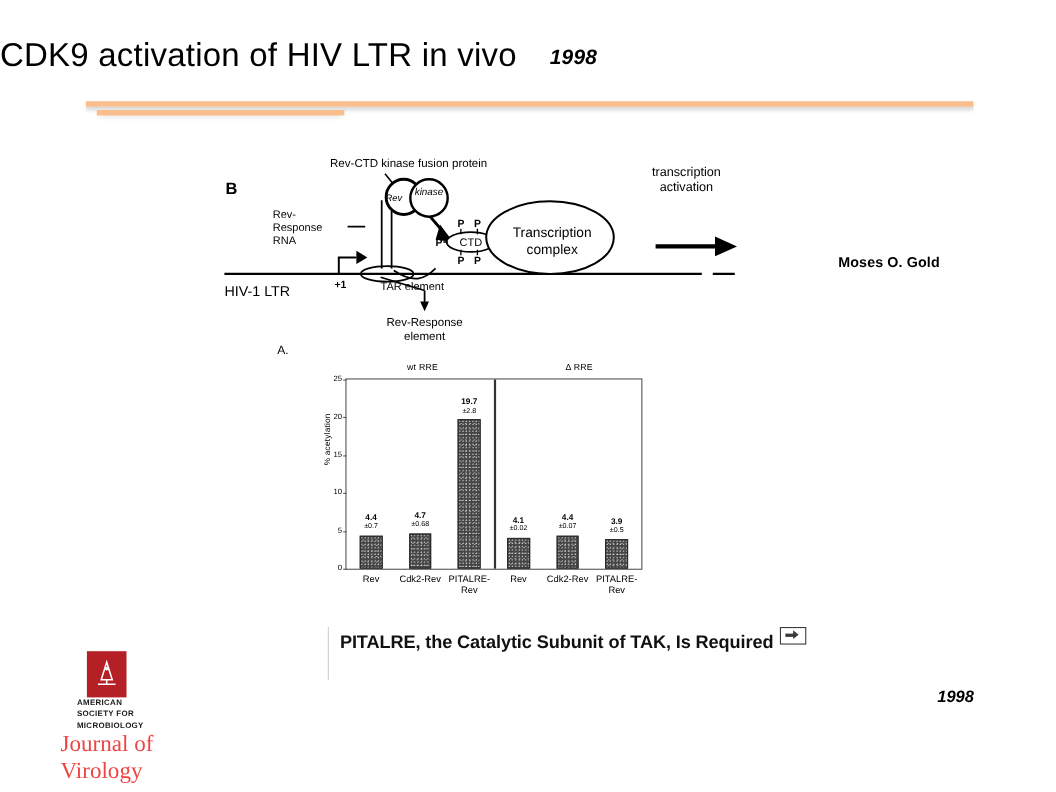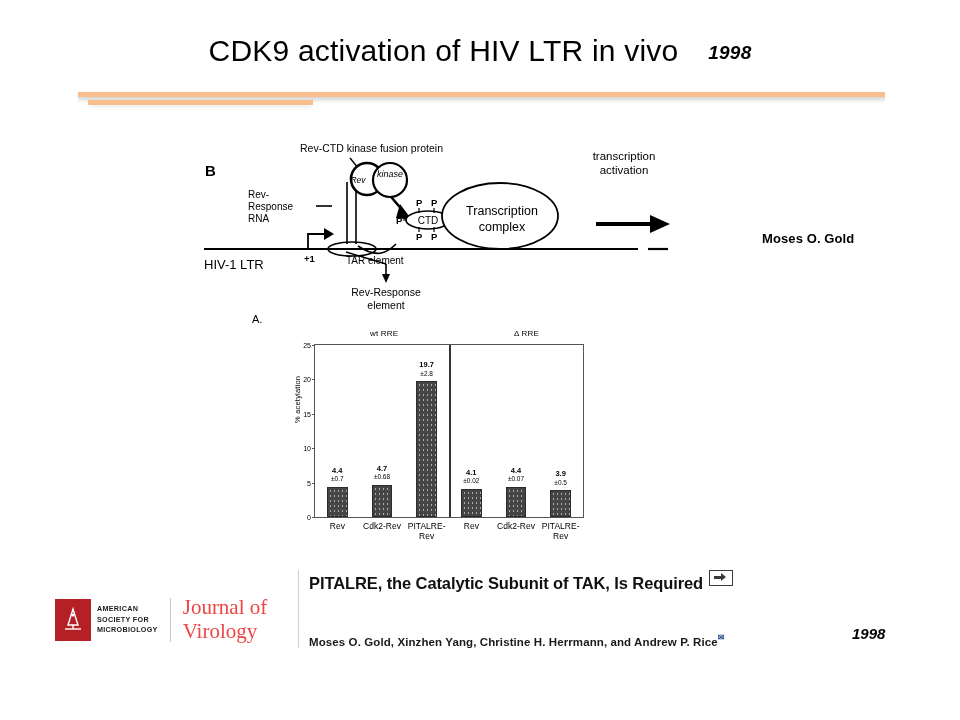--- a/index.html
+++ b/index.html
@@ -15,21 +15,21 @@
     font-family: "Liberation Sans", sans-serif;
     color: #000000;
   }
 
   
   #slide-title {
     position: absolute;
     left: 0;
     top: 34px;
     width: 960px;
-    text-align: center;
+    text-align: left;
     font-size: 30px;
     font-weight: 400;
     letter-spacing: 0.2px;
     color: #000;
     white-space: nowrap;
   }
   #slide-title .title-main { font-family: "Liberation Sans", sans-serif; }
   #slide-title .title-year {
     font-size: 19px;
     font-style: italic;
@@ -208,20 +208,21 @@
   }
 
   
   #asm-logo {
     position: absolute;
     left: 55px;
     top: 592px;
     display: flex;
     align-items: center;
     height: 56px;
+    flex-direction: column;
   }
   #asm-mark {
     width: 36px;
     height: 42px;
     background: #b42025;
     display: flex;
     align-items: center;
     justify-content: center;
     flex: none;
   }
@@ -524,18 +525,15 @@
     <div>Journal of</div>
     <div>Virology</div>
   </div>
 </div>
 
 <div id="paper-block">
   <div id="paper-title">
     <span>PITALRE, the Catalytic Subunit of TAK, Is Required</span><span id="paper-title-arrow"></span><br>
     <br>
   </div>
-  <div id="paper-authors">
-    <span>Moses O. Gold, Xinzhen Yang, Christine H. Herrmann, and Andrew P. Rice</span><span class="corr">✉</span>
-  </div>
 </div>
 
 <div id="footer-year">1998</div>
 
 </body></html>

